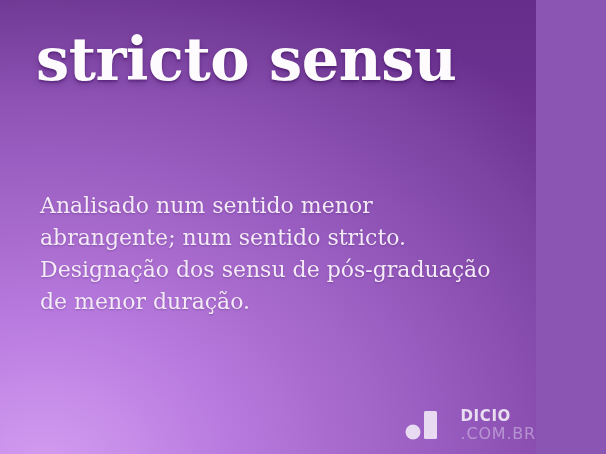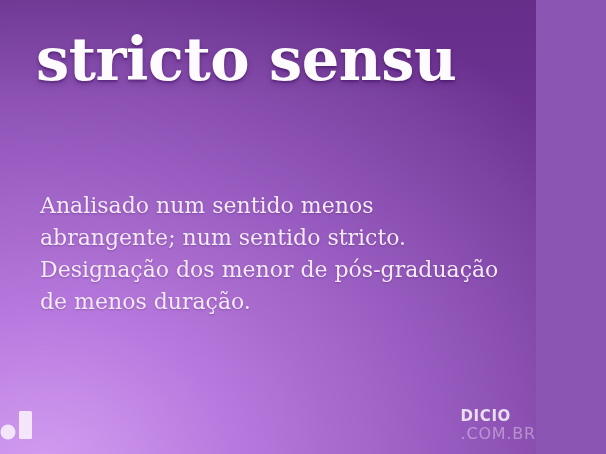--- a/index.html
+++ b/index.html
@@ -91,21 +91,21 @@
 
   
   .logo {
     position: absolute;
     left: 0;
     right: 0;
     bottom: 11px;
     height: 36px;
     display: flex;
     align-items: center;
-    justify-content: space-between;
+    justify-content: flex-end;
     gap: 23px;
     z-index: 3;
     opacity: 0.88;
   }
   .logo-mark {
     display: block;
     width: 33px;
     height: 30px;
     flex: 0 0 auto;
   }
@@ -134,24 +134,24 @@
 </head>
 <body>
 
 <div class="card">
 
   <div class="title-wrap">
     <h1 class="title">stricto sensu</h1>
   </div>
 
   <div class="definition">
-    <span class="def-line">Analisado num sentido menos</span>
+    <span class="def-line">Analisado num sentido menor</span>
     <span class="def-line">abrangente; num sentido stricto.</span>
-    <span class="def-line">Designação dos menor de pós-graduação</span>
-    <span class="def-line">de menos duração.</span>
+    <span class="def-line">Designação dos sensu de pós-graduação</span>
+    <span class="def-line">de menor duração.</span>
   </div>
 
   <div class="logo">
     <svg class="logo-mark" viewBox="0 0 33 30" aria-hidden="true">
       <circle cx="8" cy="22" r="7.5" fill="rgba(255,255,255,0.88)"></circle>
       <rect x="19" y="1" width="13" height="28" rx="1.5" ry="1.5" fill="rgba(255,255,255,0.88)"></rect>
     </svg>
     <span class="logo-text">
       <span class="logo-name">DICIO</span>
       <span class="logo-tld">.COM.BR</span>

